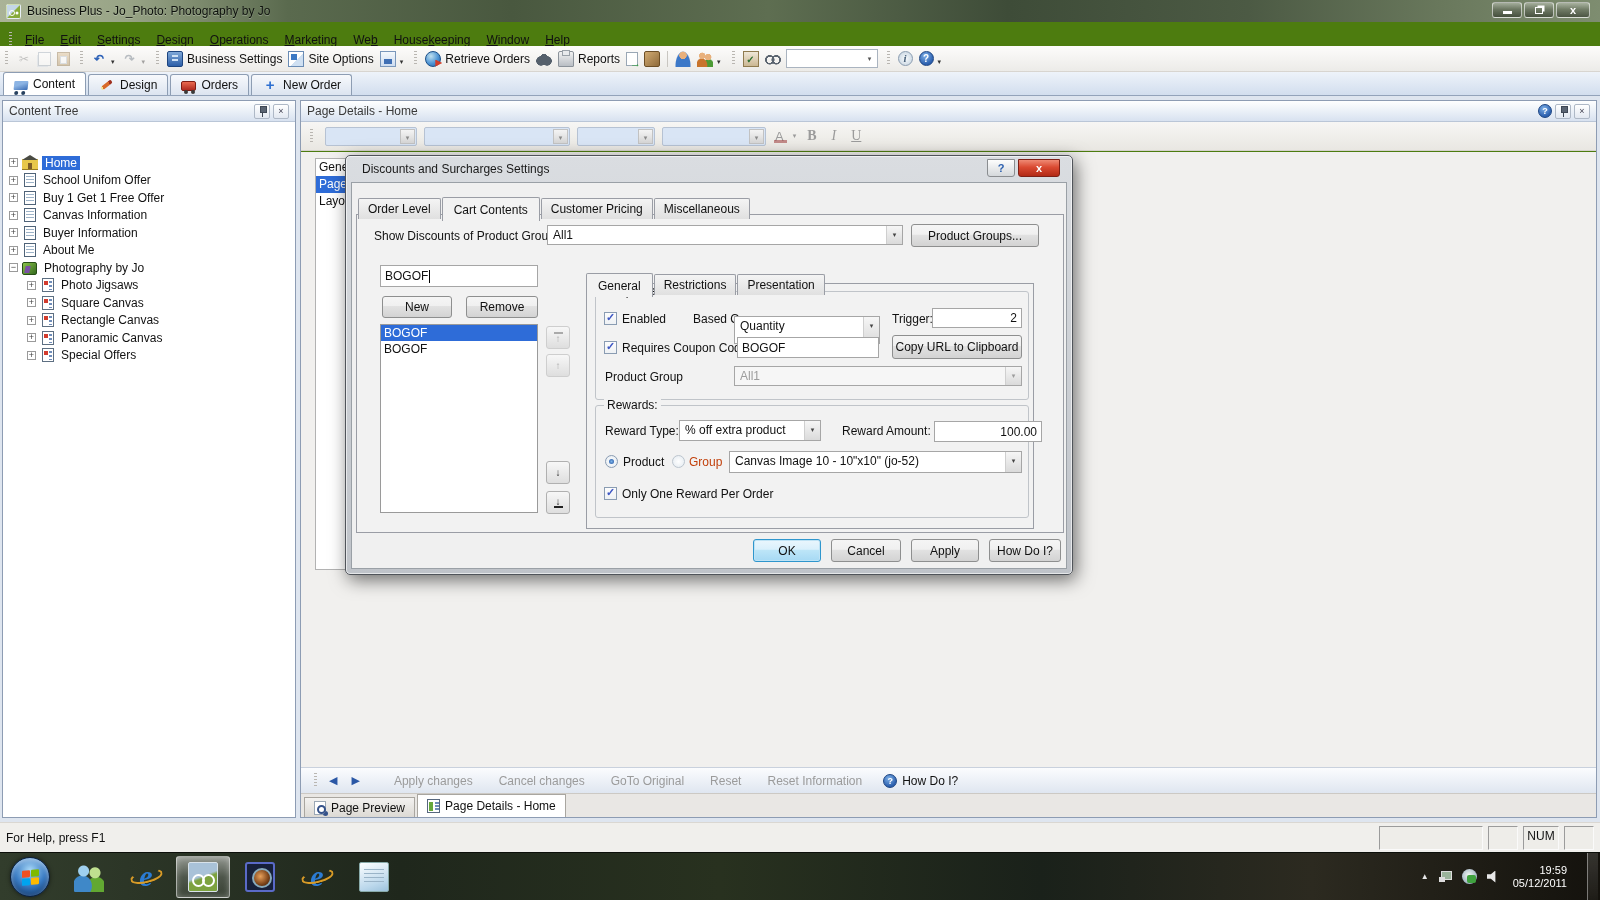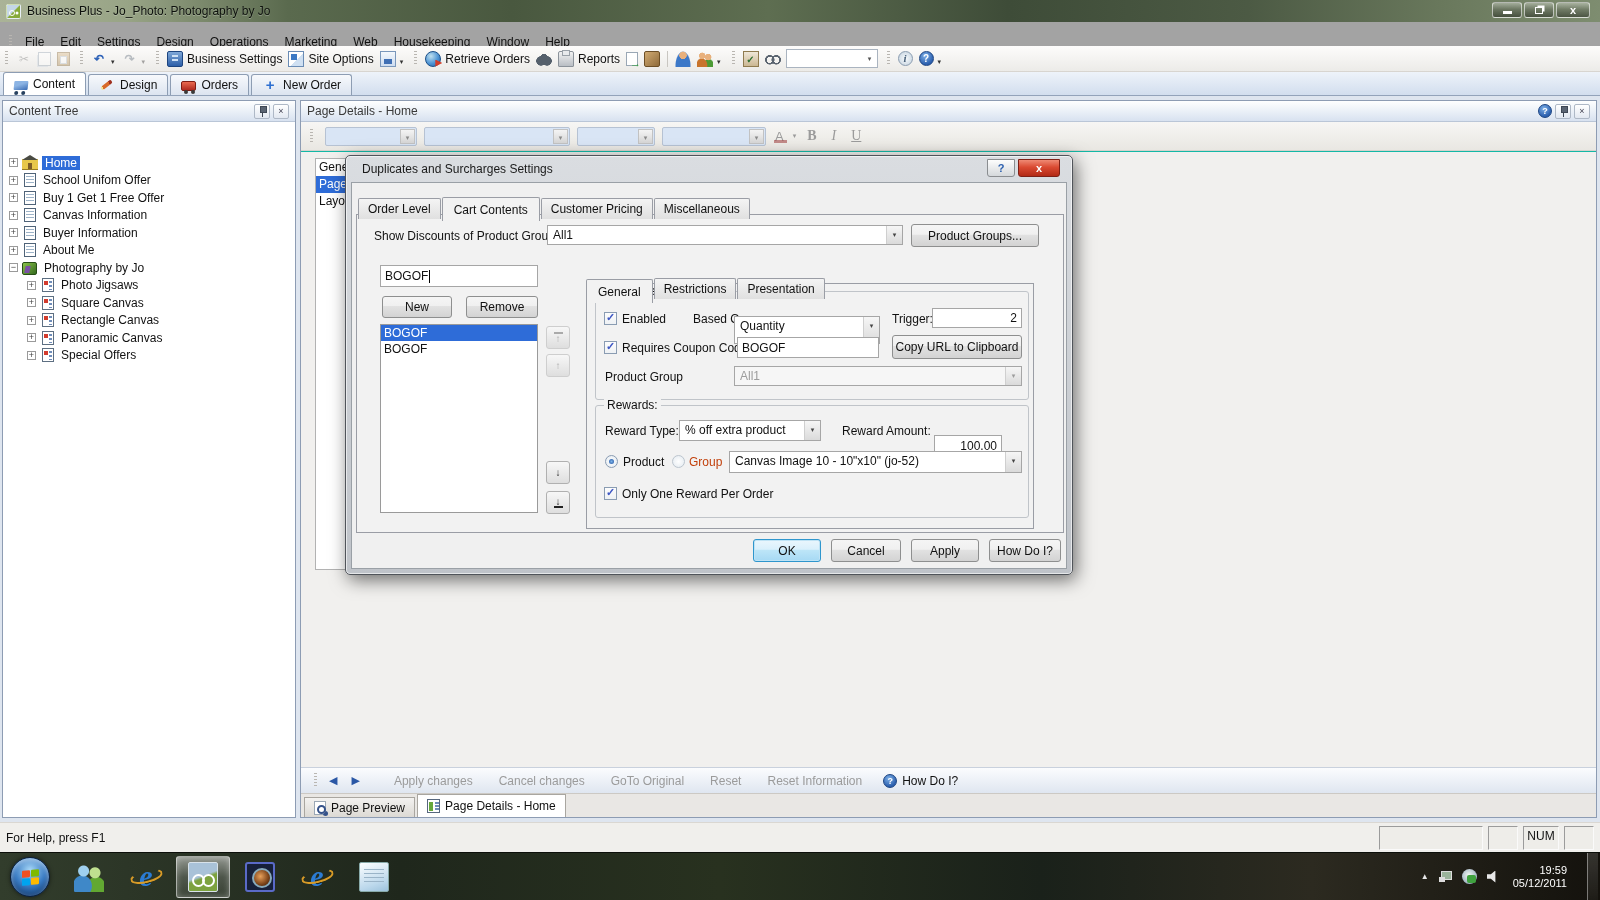--- a/index.html
+++ b/index.html
@@ -13,21 +13,21 @@
   .app-logo{width:15px;height:15px;border-radius:2px;background:linear-gradient(135deg,#c4d6e6 0 46%,#88ab3a 54% 100%);border:1px solid rgba(255,255,255,.6);position:relative}
   .app-logo::after{content:"";position:absolute;left:2px;top:5px;width:4px;height:4px;border:1.5px solid #fff;border-radius:50%;box-shadow:5px 0 0 -1.5px #fff}
   .winbtns{position:absolute;right:10px;top:2px;display:flex;gap:2px}
   .winbtn{width:30px;height:16px;border:1px solid rgba(255,255,255,.6);border-radius:3px;background:linear-gradient(rgba(255,255,255,.35),rgba(90,90,90,.25) 45%,rgba(0,0,0,.38));display:flex;align-items:center;justify-content:center}
   .winbtn.close{width:34px}
   .g-min{width:9px;height:3px;background:#fff;margin-top:5px}
   .g-restore{width:8px;height:7px;border:1.5px solid #fff;box-shadow:2px -2px 0 -0.5px #fff}
   .g-x{color:#fff;font-size:11px;font-weight:bold;line-height:10px}
 
   
-  .menubar{position:absolute;left:0;top:22px;right:0;height:41px;background:#a3a3a3;border-bottom:1px solid #14b8a6;display:flex;align-items:center;padding-left:4px}
+  .menubar{position:absolute;left:0;top:22px;right:0;height:41px;background:#4d7c0f;border-bottom:6px solid #14b8a6;display:flex;align-items:center;padding-left:4px}
   .vgrip{width:3px;height:15px;margin:0 5px;background:repeating-linear-gradient(180deg,#b9b6b1 0 1px,transparent 1px 3px)}
   .menu-item{padding:3px 8px;white-space:nowrap}
   .menu-item u{text-decoration:underline}
 
   
   .toolbar{position:absolute;left:0;top:46px;right:0;height:26px;background:linear-gradient(#fdfcfb,#ecebe8);border-bottom:1px solid #d8d5d0;display:flex;align-items:center}
   .tb-group{display:flex;align-items:center;height:100%;padding-right:2px}
   .tb-btn{display:flex;align-items:center;gap:4px;padding:2px 3px;border-radius:2px;white-space:nowrap}
   .tb-btn.disabled{opacity:.42}
   .tb-dd{font-size:7px;color:#333;margin:6px 1px 0 0}
@@ -79,21 +79,21 @@
   .i-brush{width:16px;height:16px}
   .i-brush::after{content:"";position:absolute;left:1px;top:6px;width:13px;height:4px;border-radius:2px;background:linear-gradient(90deg,#f2e394 15%,#d86a2a 15% 75%,#9e2f1f 75%);transform:rotate(-38deg)}
   .i-truck{width:15px;height:10px;margin-top:2px;background:linear-gradient(#ea6a50,#b02a20);border-radius:2px;border:1px solid #7e1d14}
   .i-truck::after{content:"";position:absolute;left:2px;bottom:-4px;width:4px;height:4px;border-radius:50%;background:#3a3a3a;box-shadow:7px 0 0 #3a3a3a}
   .i-plus{color:#2d6fd1;font-weight:bold;font-size:15px;line-height:15px}
 
   
   .workspace{position:absolute;left:0;top:96px;right:0;height:726px;background:#dee5ef}
   .panel{position:absolute;top:4px;bottom:4px;border:1px solid #8d9cb3;background:#fff}
   .tree-panel{left:2px;width:294px}
-  .details-panel{left:300px;right:3px;background:#14b8a6}
+  .details-panel{left:300px;right:3px;background:#4d7c0f}
   .phdr{height:21px;background:linear-gradient(#feffff,#d8e2f0);border-bottom:1px solid #bac6d7;display:flex;align-items:center;padding:0 6px;color:#3a3a3a}
   .phdr .sp{flex:1}
   .hicon{width:16px;height:15px;border:1px solid #aeb8c6;border-radius:2px;background:linear-gradient(#fff,#e2e8f1);margin-left:3px;display:flex;align-items:center;justify-content:center;font-size:9px;color:#445}
   .pin{position:relative;width:9px;height:12px}
   .pin::before{content:"";position:absolute;top:1px;left:2px;width:5px;height:5px;background:#5a6472;border:1px solid #3f4855}
   .pin::after{content:"";position:absolute;top:8px;left:4px;width:1px;height:4px;background:#3f4855}
   .hx{font-size:9px;line-height:9px;color:#445}
 
   .tree-toolbar{height:23px;background:linear-gradient(#f3f8fd,#dde8f6);border-bottom:1px solid #c9d5e5;display:flex;align-items:center;padding:0 2px;gap:5px}
   .t-newdoc{width:13px;height:14px;background:#fff;border:1px solid #56677e;background-image:repeating-linear-gradient(180deg,transparent 0 2px,#8fa5ba 2px 3px);background-clip:content-box;padding:2px}
@@ -173,21 +173,21 @@
   .mv.disabled{color:#aaa;border-color:#cecece}
 
   .grp{position:absolute;border:1px solid #c0c4c9;border-radius:3px}
   .grp .legend{position:absolute;top:-8px;left:8px;background:#f2f2f2;padding:0 3px;white-space:nowrap}
   .cb{position:absolute;width:13px;height:13px;background:linear-gradient(#fdfdfd,#eef1f4);border:1px solid #8a9cb2}
   .cb.checked::after{content:"✓";position:absolute;left:1px;top:-2px;font-size:11px;font-weight:bold;color:#3f58c4}
   .rd{position:absolute;width:13px;height:13px;border-radius:50%;border:1px solid #8a9cb2;background:radial-gradient(#fff,#e2e9ef)}
   .rd.on::after{content:"";position:absolute;left:3px;top:3px;width:5px;height:5px;border-radius:50%;background:radial-gradient(#7ab2e8,#1e4f9e)}
   .rd.disabled{border-color:#bcc5ce}
   .innerpage{position:absolute;left:229px;top:68px;width:448px;height:246px;border:1px solid #9a9da5;background:#f2f2f2}
-  .itabrow{position:absolute;left:229px;top:62px;display:flex;align-items:flex-start;z-index:3}
+  .itabrow{position:absolute;left:229px;top:56px;display:flex;align-items:center;z-index:3}
 
   
   .statusbar{position:absolute;left:0;top:822px;right:0;height:30px;background:#f0efec;border-top:1px solid #dad7d2;display:flex;align-items:center;padding:0 6px}
   .statusbar .sp{flex:1}
   .sbox{height:24px;border:1px solid;border-color:#9b9b9b #fafafa #fafafa #9b9b9b;background:#eeede9;margin-left:5px;text-align:center;line-height:18px;color:#111}
 
   
   .taskbar{position:absolute;left:0;right:0;bottom:0;height:48px;display:flex;align-items:center;
     background:linear-gradient(90deg,#323d2c,#1f271c 25%,#28311f 45%,#1a211a 65%,#2c2a20 82%,#14120d);border-top:1px solid #0c0f0a}
   .orb{width:40px;height:40px;margin:0 12px 0 10px;border-radius:50%;border:1px solid #0a1f3d;position:relative;flex:0 0 auto;
@@ -507,21 +507,21 @@
         <div class="dtab2 active">
           <span class="ic i-pagedet"></span>
           <span>Page Details - Home</span>
         </div>
       </div>
   </div>
 </div>
 
 <div class="dialog">
   <div class="dlg-title">
-    <span>Duplicates and Surcharges Settings</span>
+    <span>Discounts and Surcharges Settings</span>
   </div>
   <div class="dlg-btns">
     <div class="dlg-help">?</div>
     <div class="dlg-close">x</div>
   </div>
   <div class="dlg-client">
     <div class="dtabrow">
         <div class="dtab">Order Level</div>
         <div class="dtab active">Cart Contents</div>
         <div class="dtab">Customer Pricing</div>
@@ -604,21 +604,21 @@
         </div>
 
         <div class="grp" style="left:8px;top:121px;width:434px;height:113px">
           <span class="legend">Rewards:</span>
           <span class="lbl" style="left:9px;top:18px">Reward Type:</span>
           <div class="combo" style="left:83px;top:14px;width:142px;height:21px">
             <span class="cval">% off extra product</span>
             <span class="dd">▾</span>
           </div>
           <span class="lbl" style="left:246px;top:18px">Reward Amount:</span>
-          <div class="tin right" style="left:338px;top:29px;width:68px;height:21px">
+          <div class="tin right" style="left:338px;top:15px;width:108px;height:21px">
             <span>100.00</span>
           </div>
           <span class="rd on" style="left:9px;top:49px"></span>
           <span class="lbl" style="left:27px;top:49px">Product</span>
           <span class="rd disabled" style="left:76px;top:49px"></span>
           <span class="lbl" style="left:93px;top:49px;color:#c2410c">Group</span>
           <div class="combo" style="left:133px;top:45px;width:293px;height:22px">
             <span class="cval">Canvas Image 10 - 10"x10" (jo-52)</span>
             <span class="dd">▾</span>
           </div>

